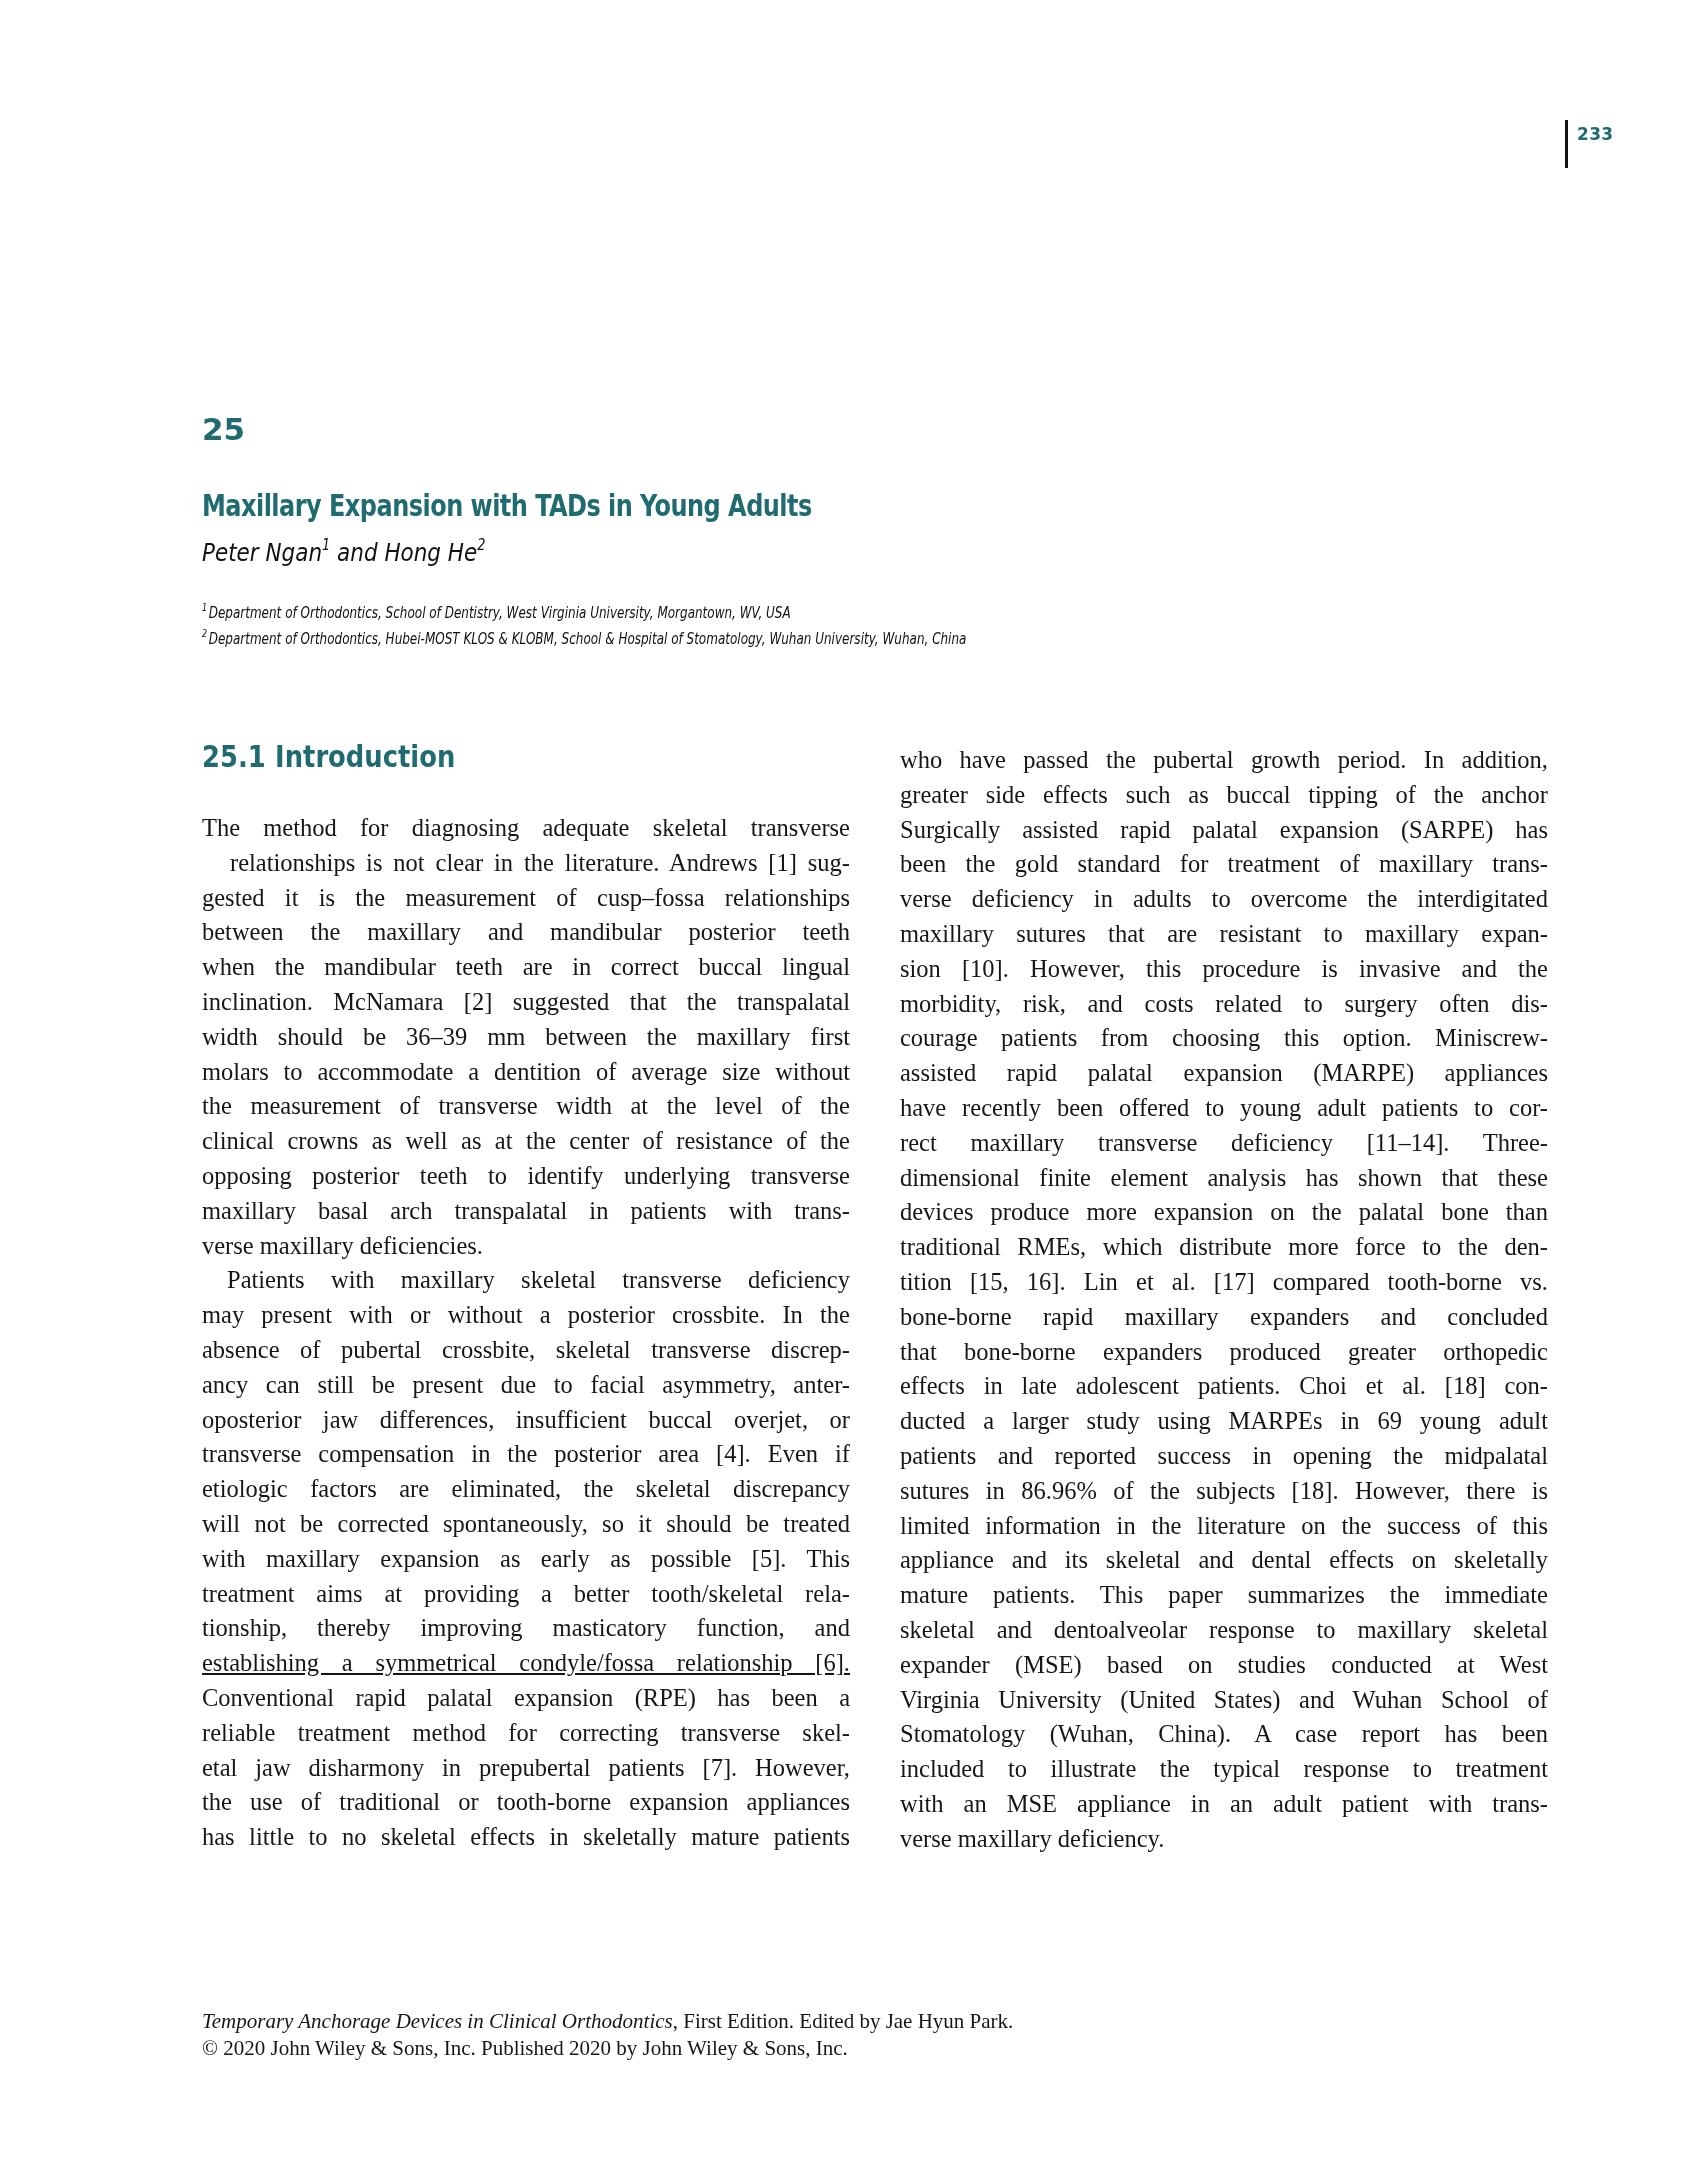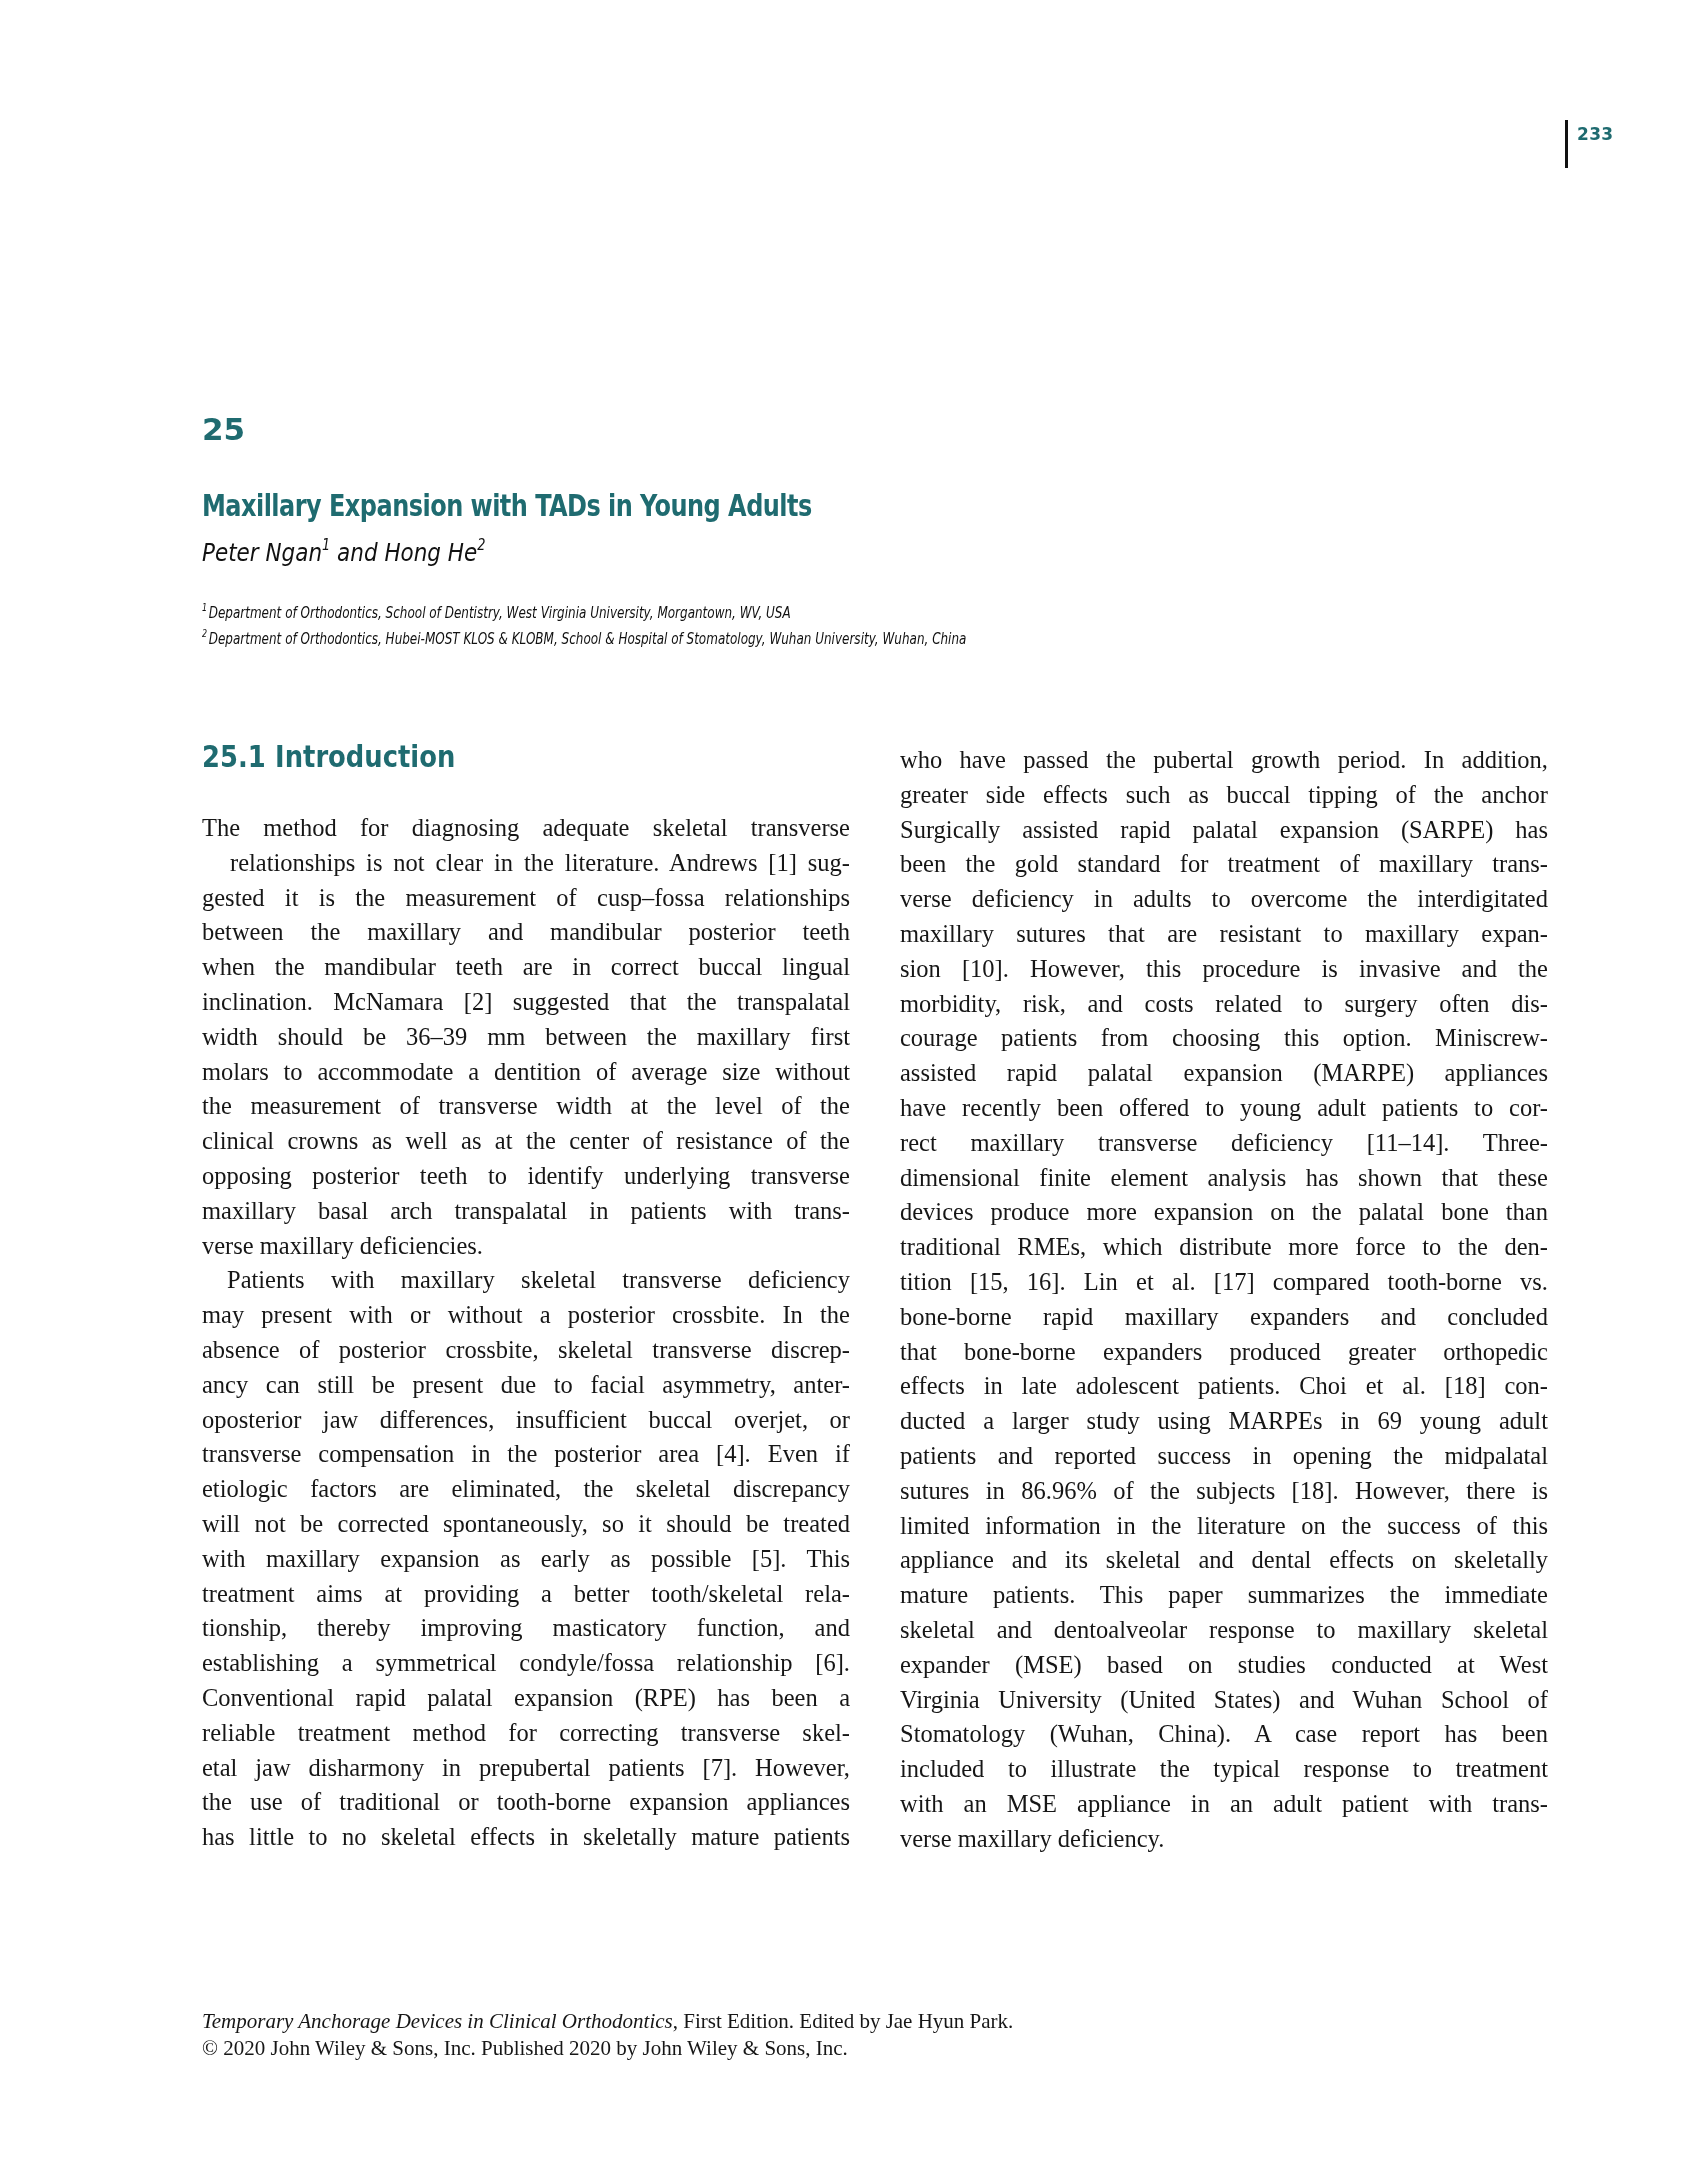--- a/index.html
+++ b/index.html
@@ -68,30 +68,30 @@
       <div class="line" style="white-space: normal;">inclination. McNamara [2] suggested that the transpalatal</div>
       <div class="line" style="white-space: normal;">width should be 36–39 mm between the maxillary first</div>
       <div class="line" style="white-space: normal;">molars to accommodate a dentition of average size without</div>
       <div class="line" style="white-space: normal;">the measurement of transverse width at the level of the</div>
       <div class="line" style="white-space: normal;">clinical crowns as well as at the center of resistance of the</div>
       <div class="line" style="white-space: normal;">opposing posterior teeth to identify underlying transverse</div>
       <div class="line" style="white-space: normal;">maxillary basal arch transpalatal in patients with trans-</div>
       <div class="line last" style="white-space: normal;">verse maxillary deficiencies.</div>
       <div class="line indent" style="white-space: normal;">Patients with maxillary skeletal transverse deficiency</div>
       <div class="line" style="white-space: normal;">may present with or without a posterior crossbite. In the</div>
-      <div class="line" style="white-space: normal;">absence of posterior crossbite, skeletal transverse discrep-</div>
+      <div class="line" style="white-space: normal;">absence of pubertal crossbite, skeletal transverse discrep-</div>
       <div class="line" style="white-space: normal;">ancy can still be present due to facial asymmetry, anter-</div>
       <div class="line" style="white-space: normal;">oposterior jaw differences, insufficient buccal overjet, or</div>
       <div class="line" style="white-space: normal;">transverse compensation in the posterior area [4]. Even if</div>
       <div class="line" style="white-space: normal;">etiologic factors are eliminated, the skeletal discrepancy</div>
       <div class="line" style="white-space: normal;">will not be corrected spontaneously, so it should be treated</div>
       <div class="line" style="white-space: normal;">with maxillary expansion as early as possible [5]. This</div>
       <div class="line" style="white-space: normal;">treatment aims at providing a better tooth/skeletal rela-</div>
       <div class="line" style="white-space: normal;">tionship, thereby improving masticatory function, and</div>
-      <div class="line" style="white-space: normal;">establishing a symmetrical condyle/fossa relationship [6].</div>
+      <div class="line" style="white-space: normal; text-decoration: underline;">establishing a symmetrical condyle/fossa relationship [6].</div>
       <div class="line" style="white-space: normal;">Conventional rapid palatal expansion (RPE) has been a</div>
       <div class="line" style="white-space: normal;">reliable treatment method for correcting transverse skel-</div>
       <div class="line" style="white-space: normal;">etal jaw disharmony in prepubertal patients [7]. However,</div>
       <div class="line" style="white-space: normal;">the use of traditional or tooth-borne expansion appliances</div>
       <div class="line" style="white-space: normal;">has little to no skeletal effects in skeletally mature patients</div>
     </div>
   <div class="col col-right" id="col-right">
       <div class="line" style="white-space: normal;">who have passed the pubertal growth period. In addition,</div>
       <div class="line" style="white-space: normal;">greater side effects such as buccal tipping of the anchor</div>
       <div class="line" style="white-space: normal;">Surgically assisted rapid palatal expansion (SARPE) has</div>

